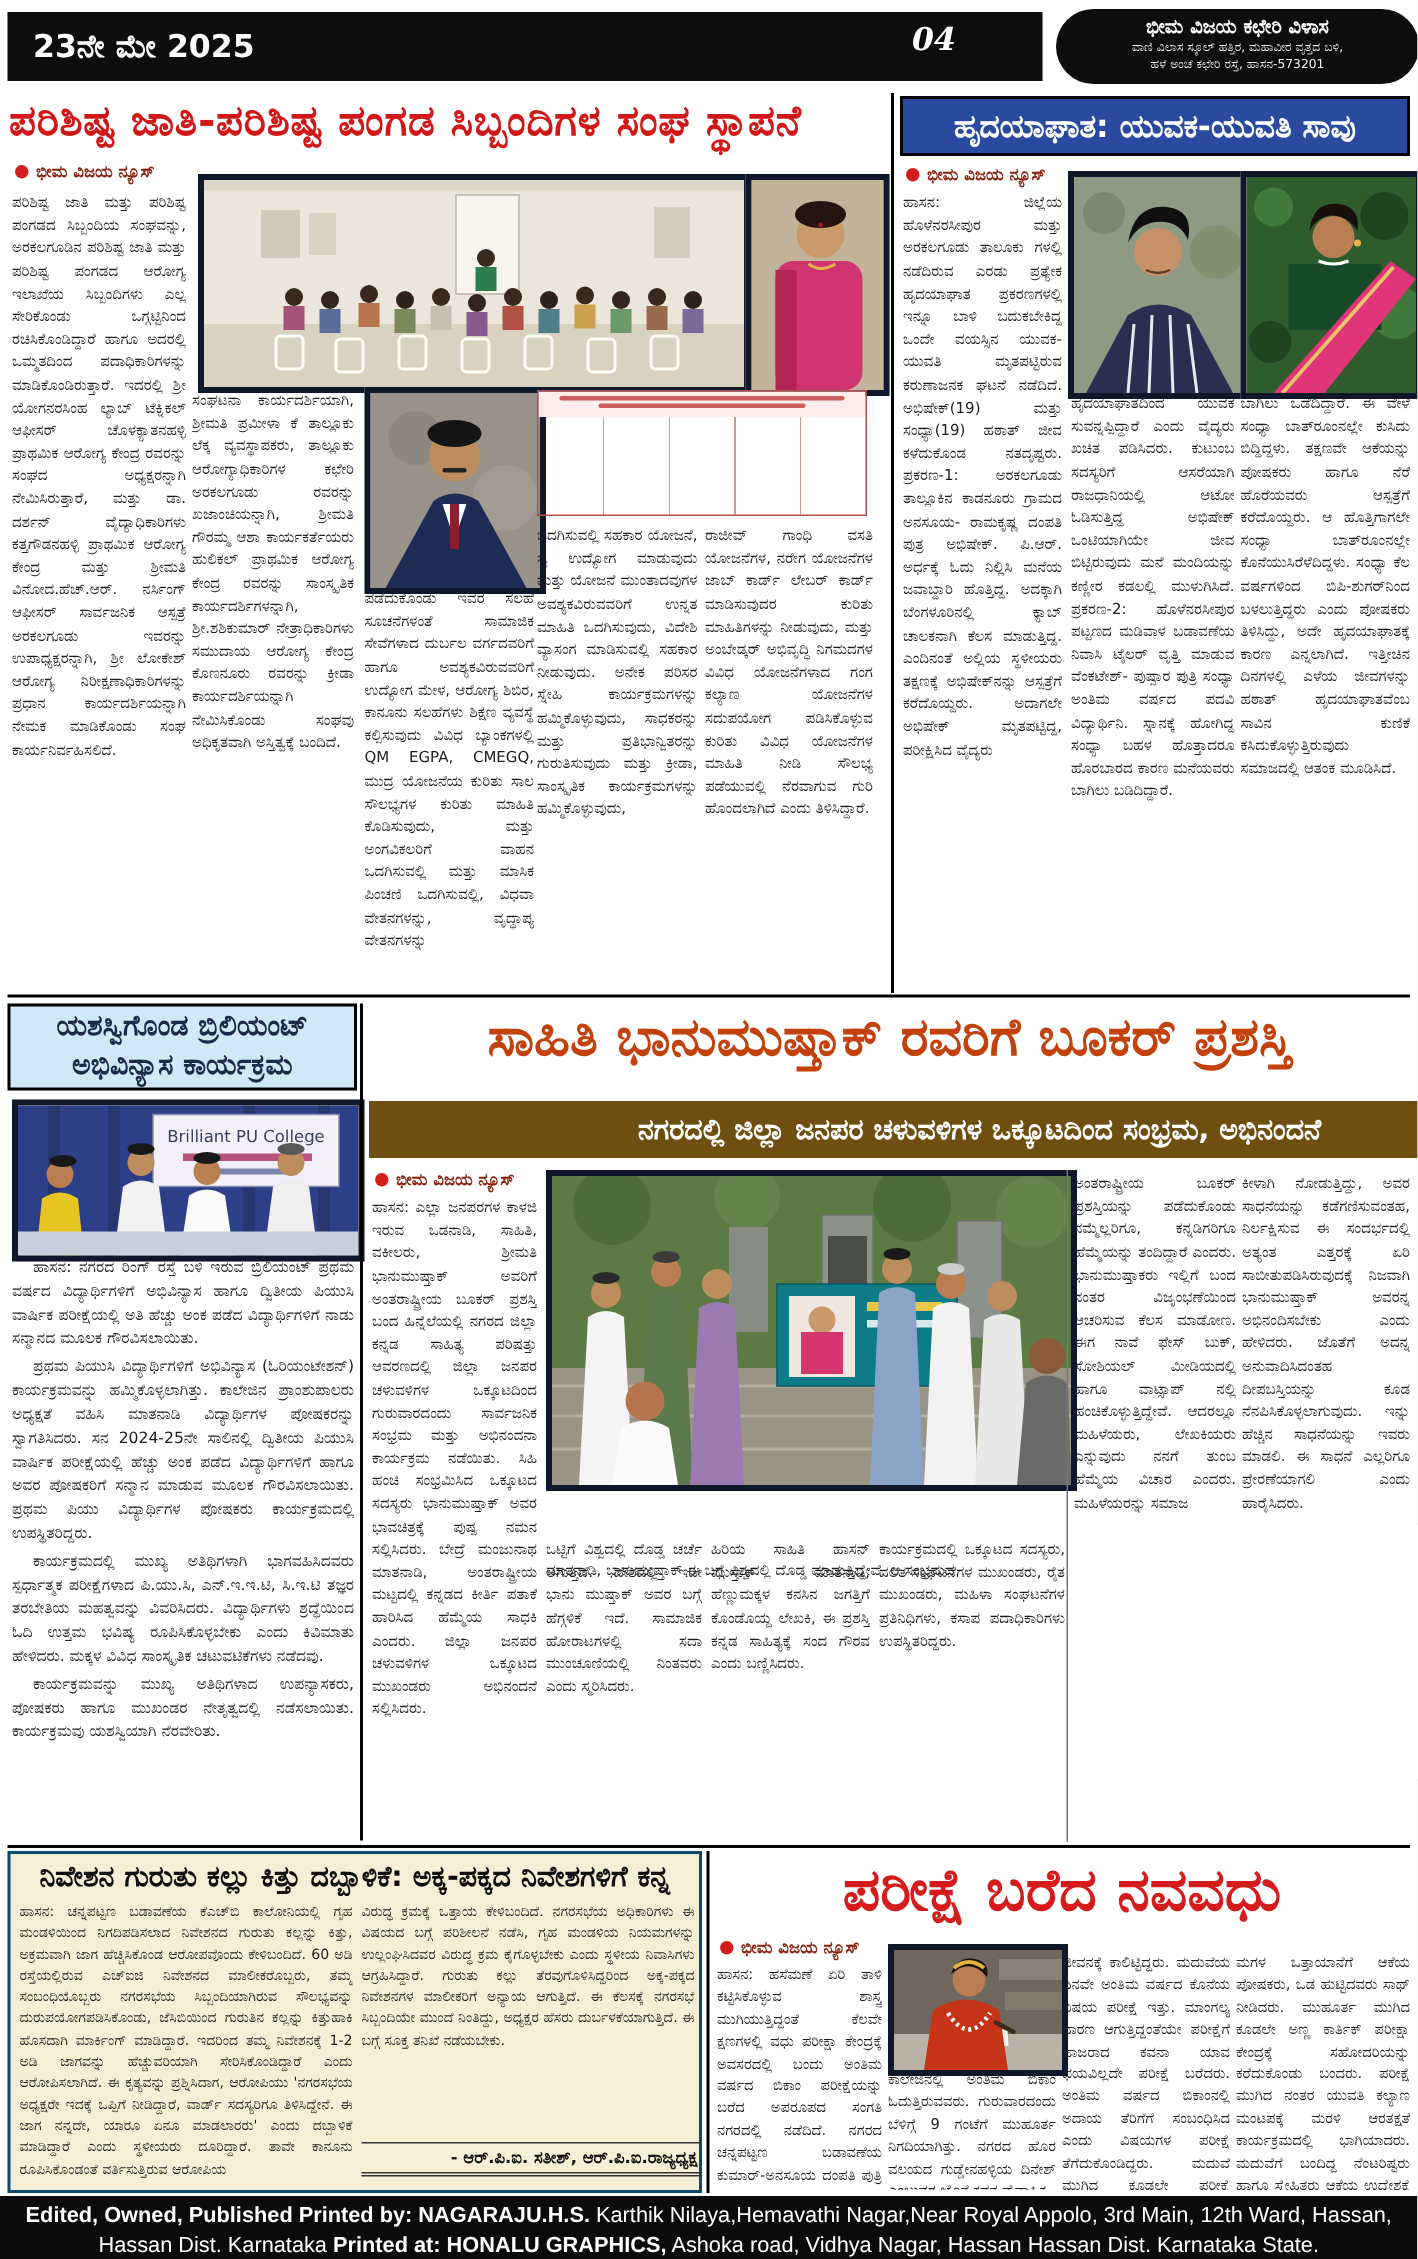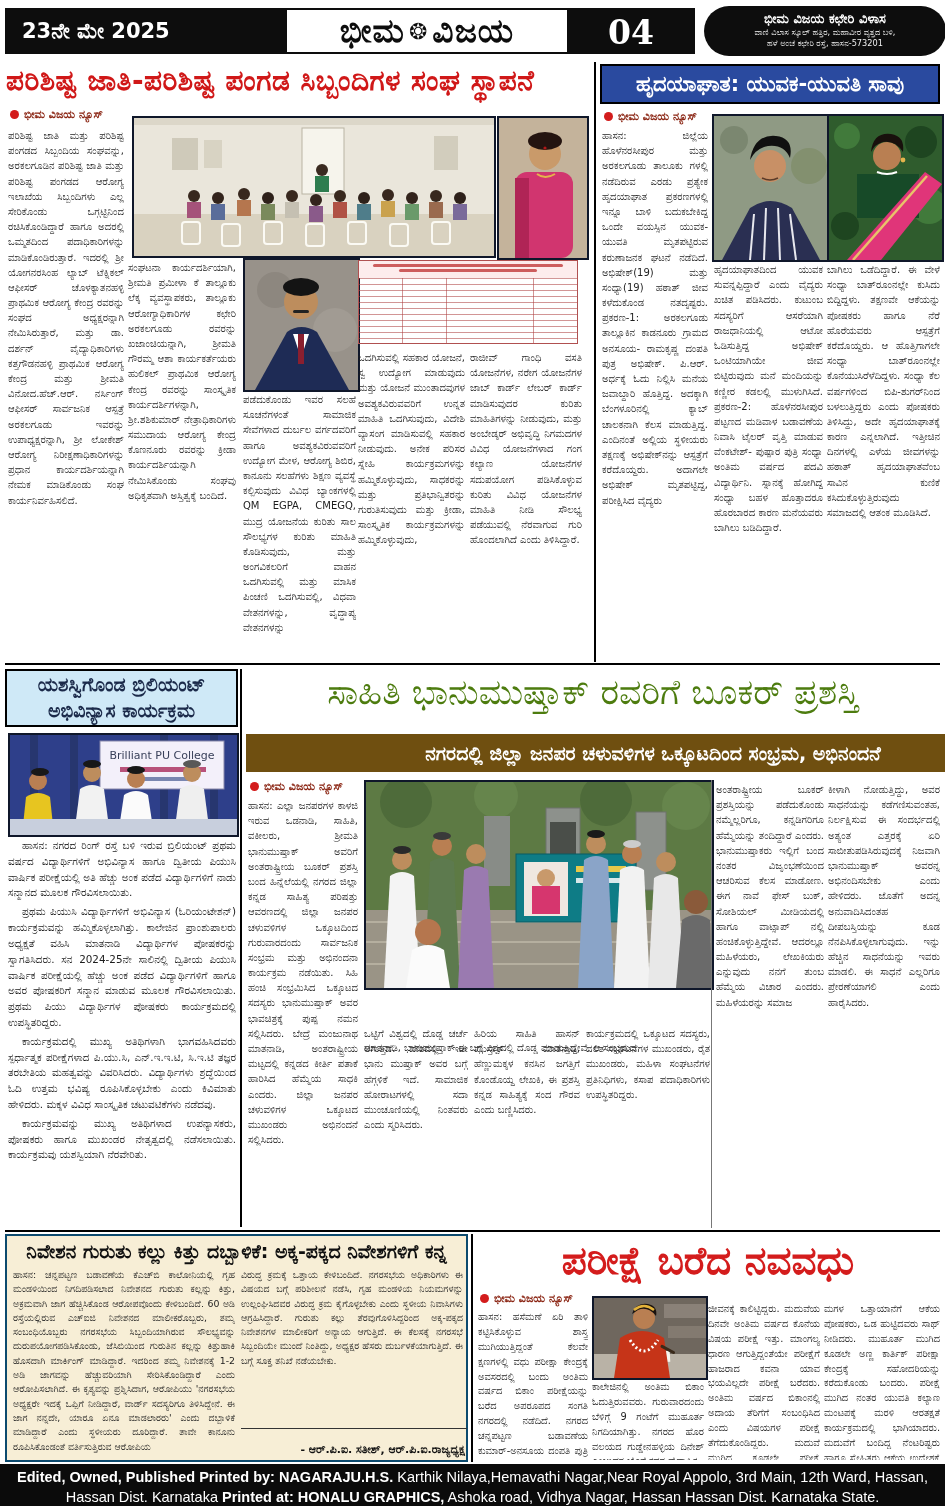--- a/index.html
+++ b/index.html
@@ -4,68 +4,63 @@
 <style>
   html,body{margin:0;padding:0;background:#e8e8e8;}
   #page{position:relative;width:945px;height:1506px;background:#ffffff;margin:0 auto;
         font-family:"DejaVu Sans",sans-serif;overflow:hidden;}
   .abs{position:absolute;}
   .col{font-size:10px;line-height:1.52;text-align:justify;color:#1d1d1d;overflow:hidden;word-break:break-word;}
   .byline{display:flex;align-items:center;gap:5px;font-weight:bold;color:#8a2412;font-size:11px;}
   .byline .dot{width:9px;height:9px;border-radius:50%;background:#d31c1c;flex:0 0 auto;}
   .vrule{background:#000;width:2px;}
   .hrule{background:#000;height:2px;}
-  .photo{border:2px solid #0f172a;overflow:hidden;background:#ddd;text-decoration:underline;}
+  .photo{border:4px solid #0f172a;overflow:hidden;background:#ddd;text-decoration:underline;}
   .photo svg{display:block;width:100%;height:100%;}
   
   .head-bar{background:#0d0d0d;}
   .mast-panel{background:#ffffff;display:flex;align-items:center;justify-content:center;
               font-weight:bold;color:#0d0d0d;font-size:33px;letter-spacing:1px;}
   .mast-panel .orn{font-size:22px;margin:0 4px;color:#0d0d0d;}
   .head-date{color:#fff;font-weight:bold;font-size:21px;}
-  .page-num{color:#fff;font-family:"DejaVu Serif",serif;font-weight:bold;font-size:33px;}
+  .page-num{color:#fff;font-family:"DejaVu Serif",serif;font-weight:bold;font-size:21px;font-style:italic;}
   .office-box{background:#0d0d0d;border-radius:26px;color:#fff;text-align:center;padding-top:5px;box-sizing:border-box;}
   .office-box .t{font-weight:bold;font-size:13px;}
   .office-box .l{font-size:8.2px;line-height:1.35;color:#f0f0f0;}
   
   .hl-red{color:#d01818;font-weight:bold;font-size:28px;letter-spacing:0.5px;white-space:nowrap;}
   .hl-box-blue{background:#2a4a9f;border:2px solid #000;color:#fff;font-weight:bold;font-size:21px;
                display:flex;align-items:center;justify-content:center;box-sizing:border-box;}
   .hl-box-ltblue{background:#cfe9f7;border:2px solid #000;color:#1b2a4a;font-weight:bold;font-size:19px;
                  display:flex;align-items:center;justify-content:center;text-align:center;line-height:1.35;box-sizing:border-box;}
-  .hl-green{color:#4d7c0f;font-weight:normal;font-size:35px;text-align:center;white-space:nowrap;}
+  .hl-green{color:#c2410c;font-weight:bold;font-size:35px;text-align:center;white-space:nowrap;}
   .subhead-brown{background:#6f4f10;color:#fff;font-weight:bold;font-size:19px;
                  display:flex;align-items:center;justify-content:center;box-sizing:border-box;}
   .hl-dark{color:#101010;font-weight:bold;font-size:19px;text-align:center;white-space:nowrap;}
   .hl-red-big{color:#d41c1c;font-weight:bold;font-size:39px;text-align:center;white-space:nowrap;}
   .cream-box{background:#f7eed6;border:2px solid #0c4a6e;box-sizing:border-box;}
   .attribution{font-weight:bold;font-size:11px;color:#111;text-align:right;border-top:1.5px solid #333;
-               border-bottom:3px double #333;padding:14px 2px;}
+               border-bottom:3px double #333;padding:3px 2px;}
   .para{margin:0 0 3px 0;text-indent:14px;}
   .table-graphic{border:1px solid #b05050;box-sizing:border-box;background:
       linear-gradient(#fdecec 0 17px,rgba(0,0,0,0) 17px),
       repeating-linear-gradient(to bottom,rgba(0,0,0,0) 0 5.4px,rgba(173,62,62,.55) 5.4px 6px),
       repeating-linear-gradient(to right,rgba(0,0,0,0) 0 43px,rgba(173,62,62,.55) 43px 43.8px);}
   .table-graphic .tl{height:3px;background:#c03a3a;margin:3px 14px 0 14px;border-radius:2px;opacity:.8;}
   .footer-bar{background:#0b0b0b;color:#fff;text-align:center;font-size:14.5px;line-height:1.4;
               font-family:"Liberation Sans",sans-serif;padding-top:3px;box-sizing:border-box;}
   .footer-bar b{font-weight:bold;}
 </style>
 </head>
 <body>
 
 <div id="page">
 
   <div class="abs head-bar" style="left:5px;top:8px;width:690px;height:46px;"></div>
   <div class="abs head-date" style="left:22px;top:19px;">23ನೇ ಮೇ 2025</div>
-  <div class="abs mast-panel" style="left:287px;top:10px;width:280px;height:42px;">
-    <span>ಭೀಮ</span>
-    <span class="orn">❂</span>
-    <span>ವಿಜಯ</span>
-  </div>
   <div class="abs page-num" style="left:608px;top:13px;">04</div>
   <div class="abs office-box" style="left:704px;top:6px;width:242px;height:50px;">
     <div class="t">ಭೀಮ ವಿಜಯ ಕಛೇರಿ ವಿಳಾಸ</div>
     <div class="l">ವಾಣಿ ವಿಲಾಸ ಸ್ಕೂಲ್ ಹತ್ತಿರ, ಮಹಾವೀರ ವೃತ್ತದ ಬಳಿ,</div>
     <div class="l">ಹಳೆ ಅಂಚೆ ಕಛೇರಿ ರಸ್ತೆ, ಹಾಸನ-573201</div>
   </div>
 
   <div class="abs hl-red" style="left:6px;top:64px;width:588px;">ಪರಿಶಿಷ್ಟ ಜಾತಿ-ಪರಿಶಿಷ್ಟ ಪಂಗಡ ಸಿಬ್ಬಂದಿಗಳ ಸಂಘ ಸ್ಥಾಪನೆ</div>
   <div class="abs byline" style="left:10px;top:108px;">
     <span class="dot"></span>

